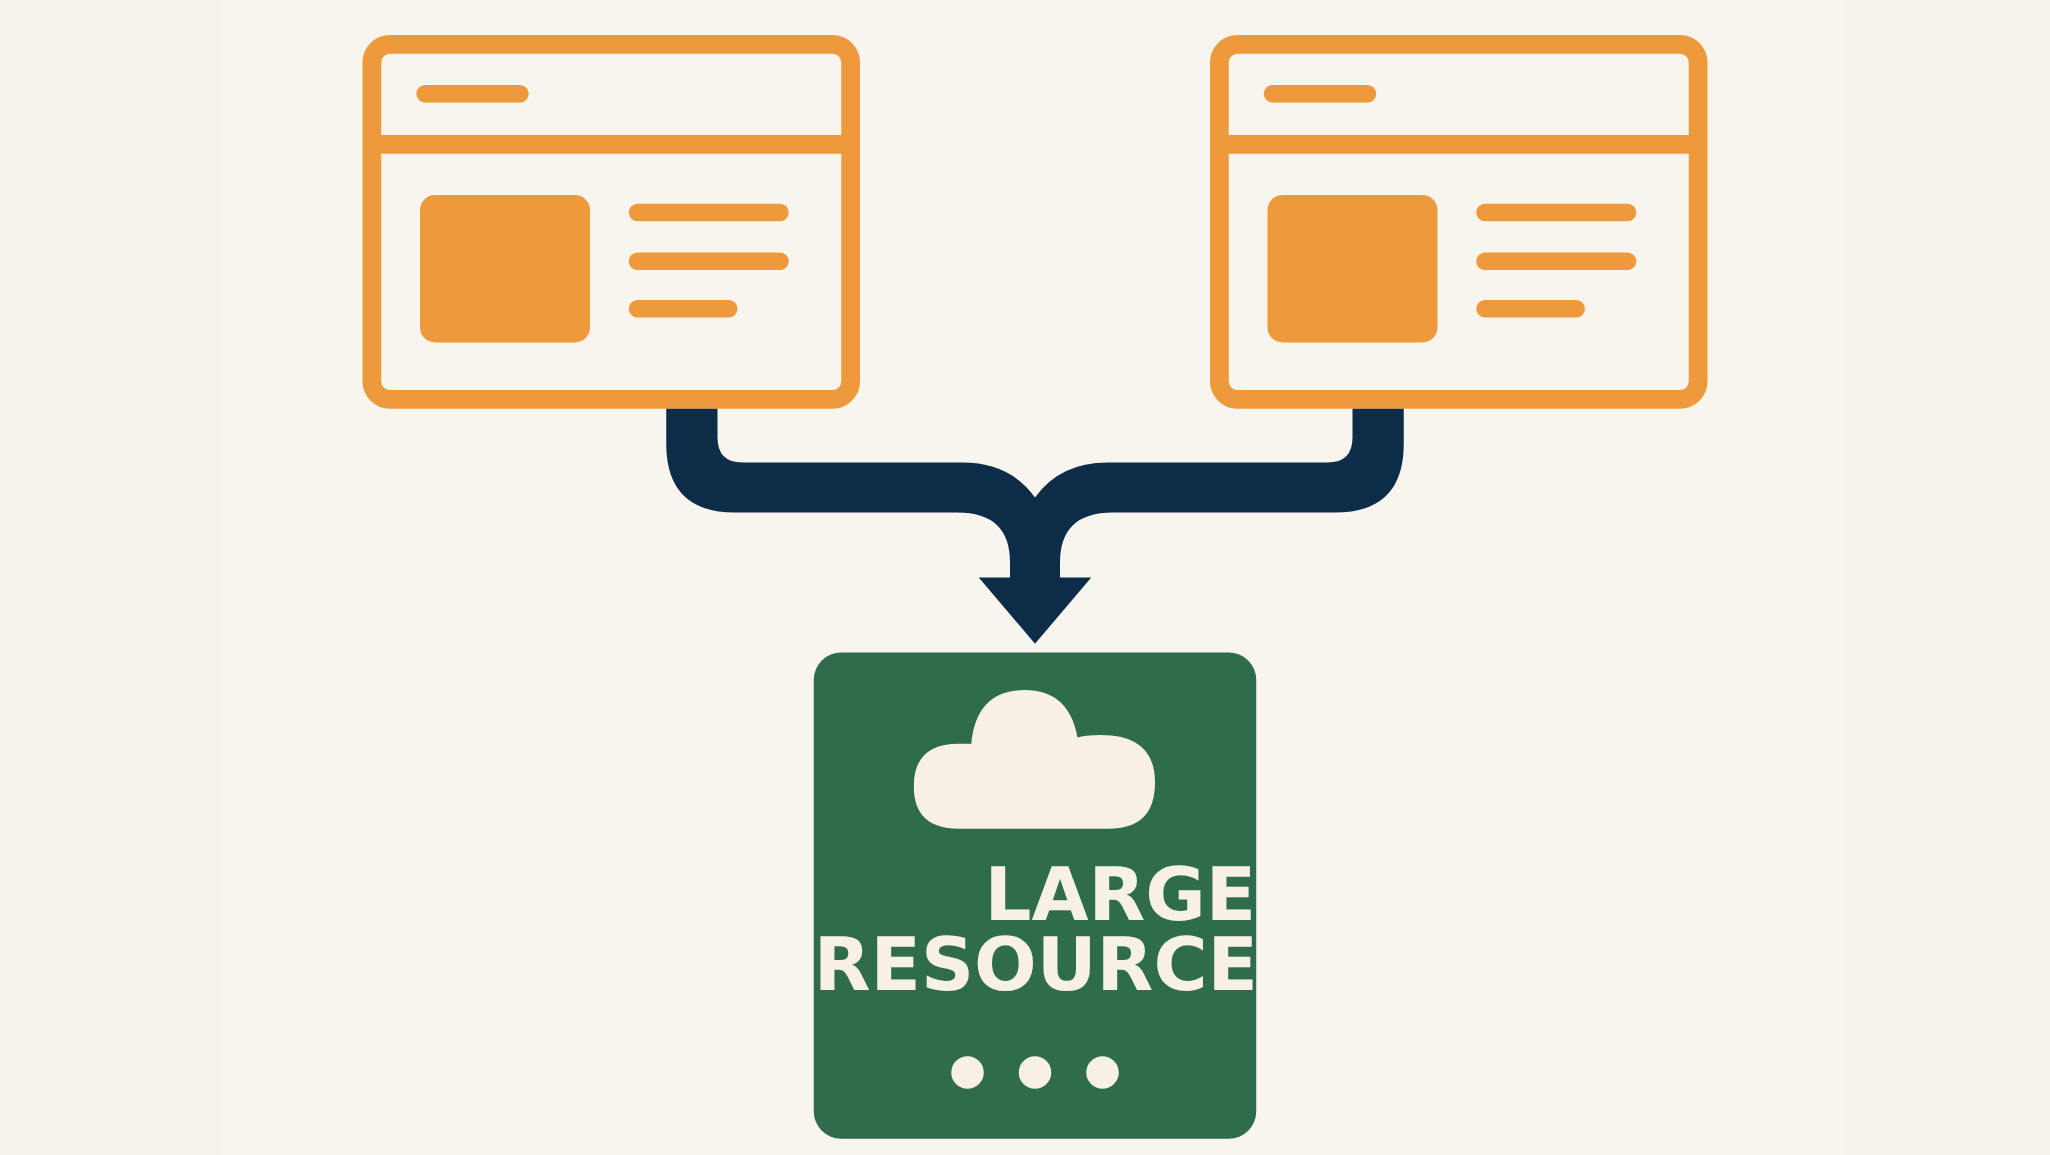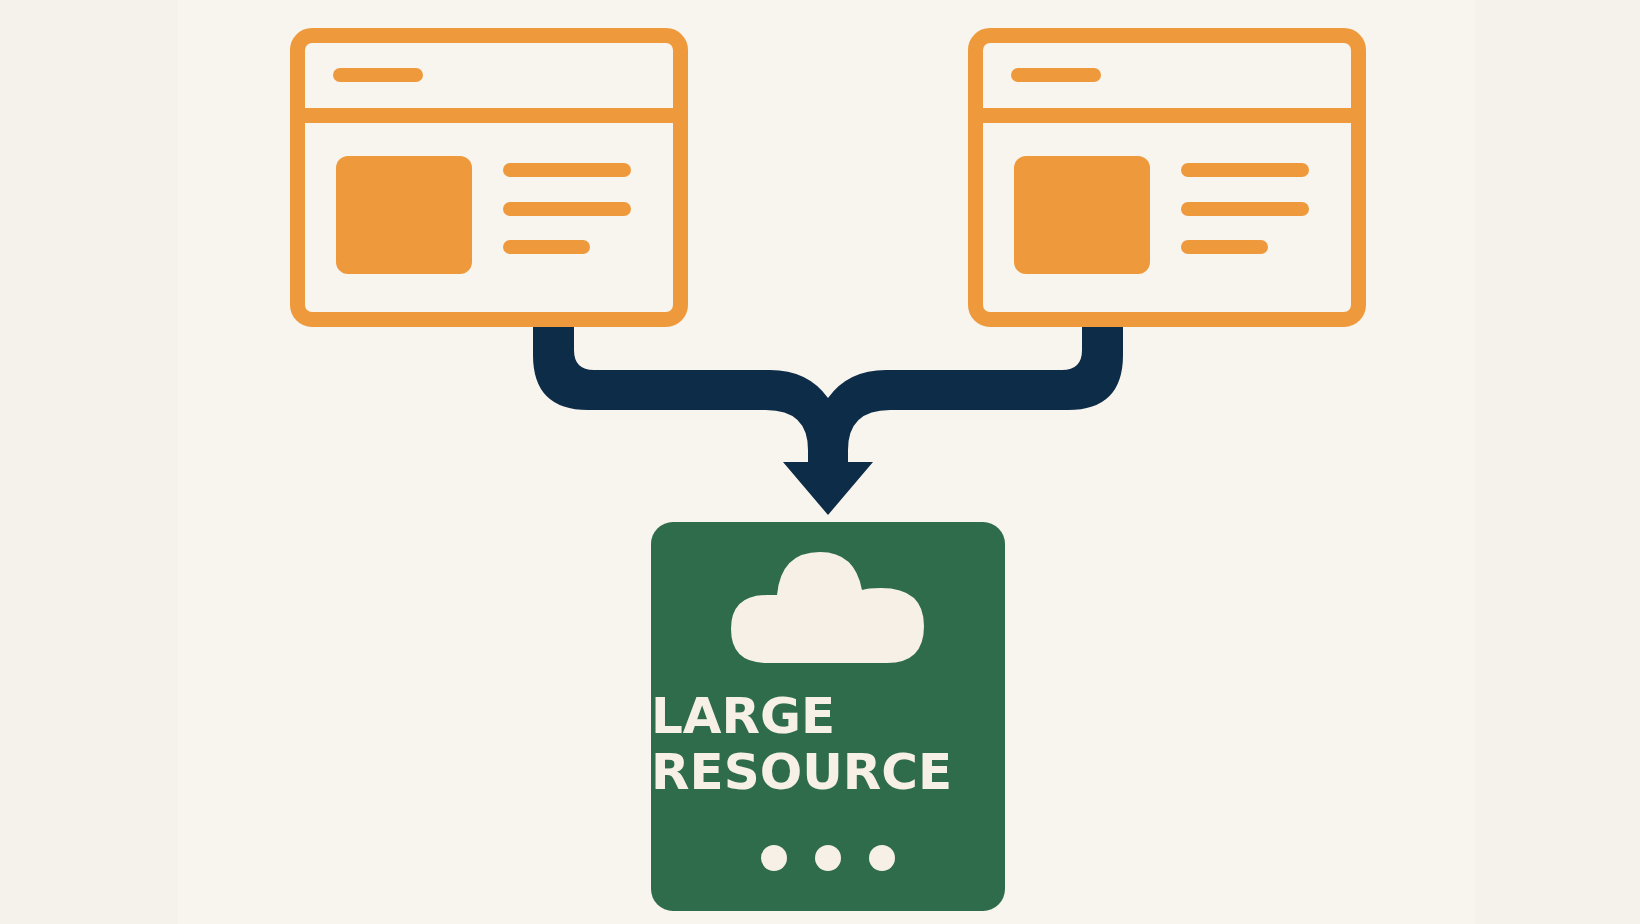--- a/index.html
+++ b/index.html
@@ -93,25 +93,25 @@
       left: 80px;
       top: 30px;
       width: 194px;
       height: 112px;
     }
     .card-title {
       position: absolute;
       left: 0;
       right: 0;
       top: 166px;
-      text-align: left;
+      text-align: right;
       color: #f6f0e7;
       font-family: "DejaVu Sans", "Liberation Sans", sans-serif;
       font-weight: bold;
-      font-size: 50px;
+      font-size: 59px;
       line-height: 56px;
       letter-spacing: 0px;
     }
     .dots {
       position: absolute;
       left: 0;
       right: 0;
       top: 323px;
       display: flex;
       justify-content: center;

